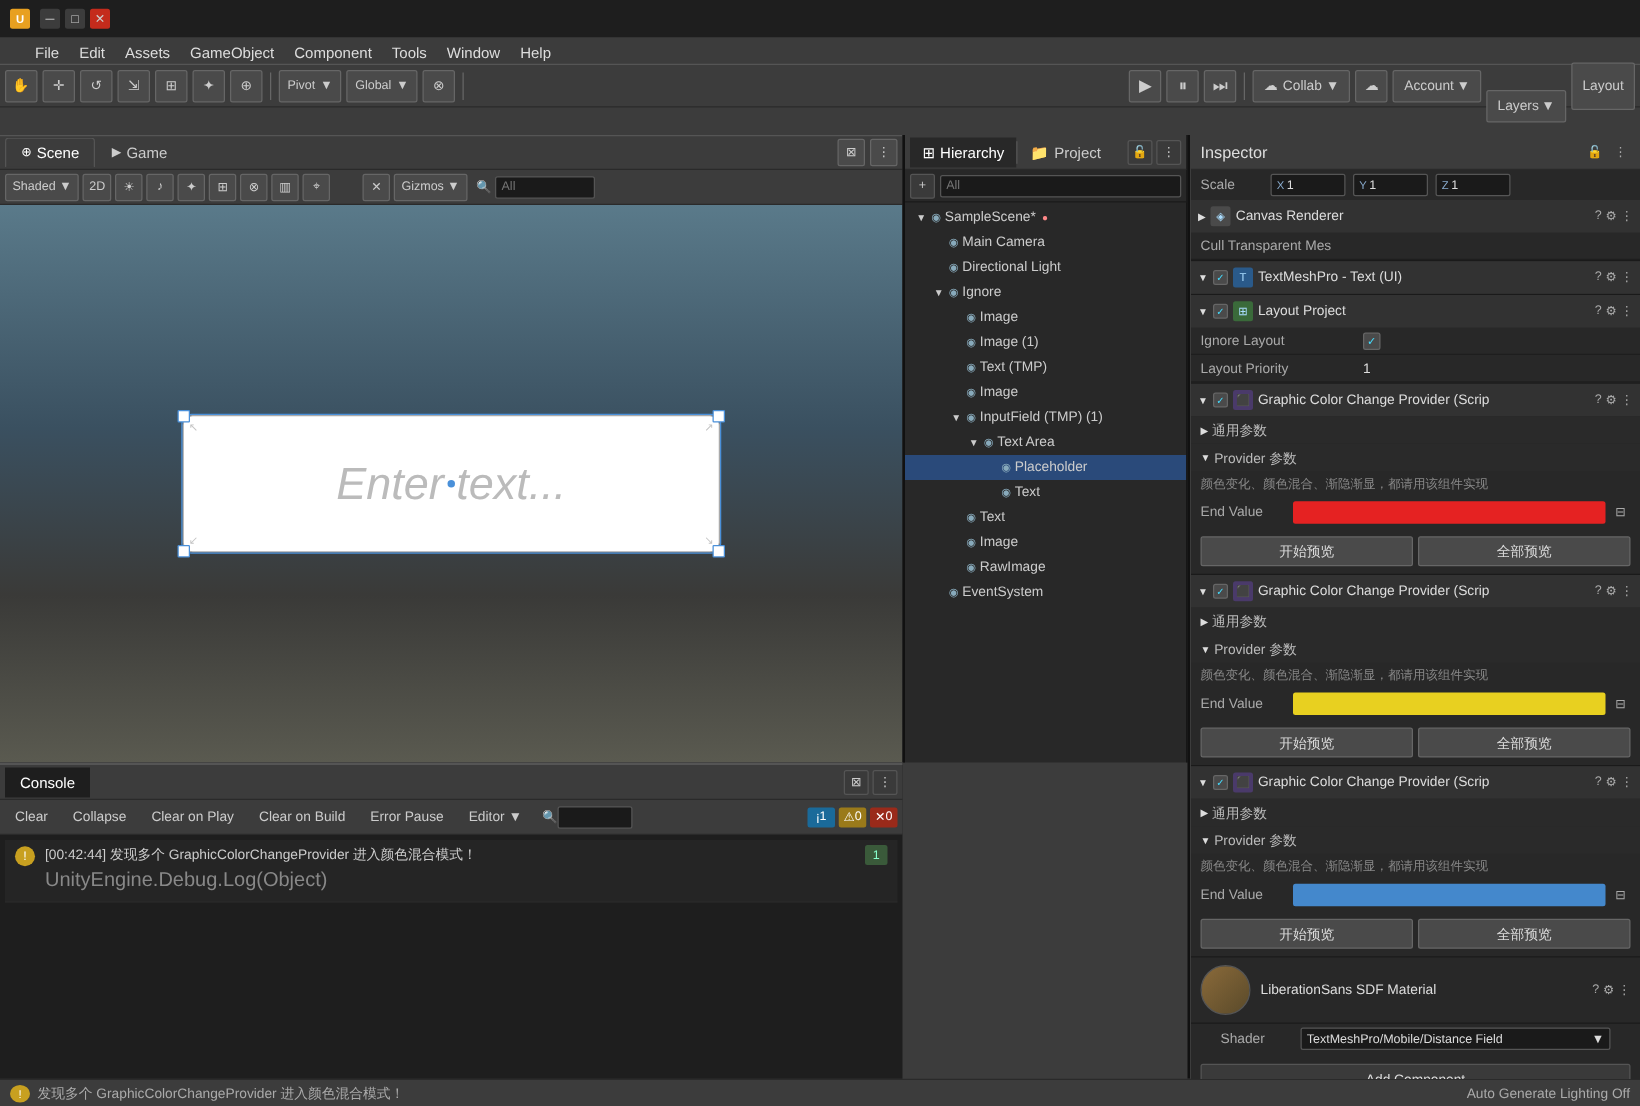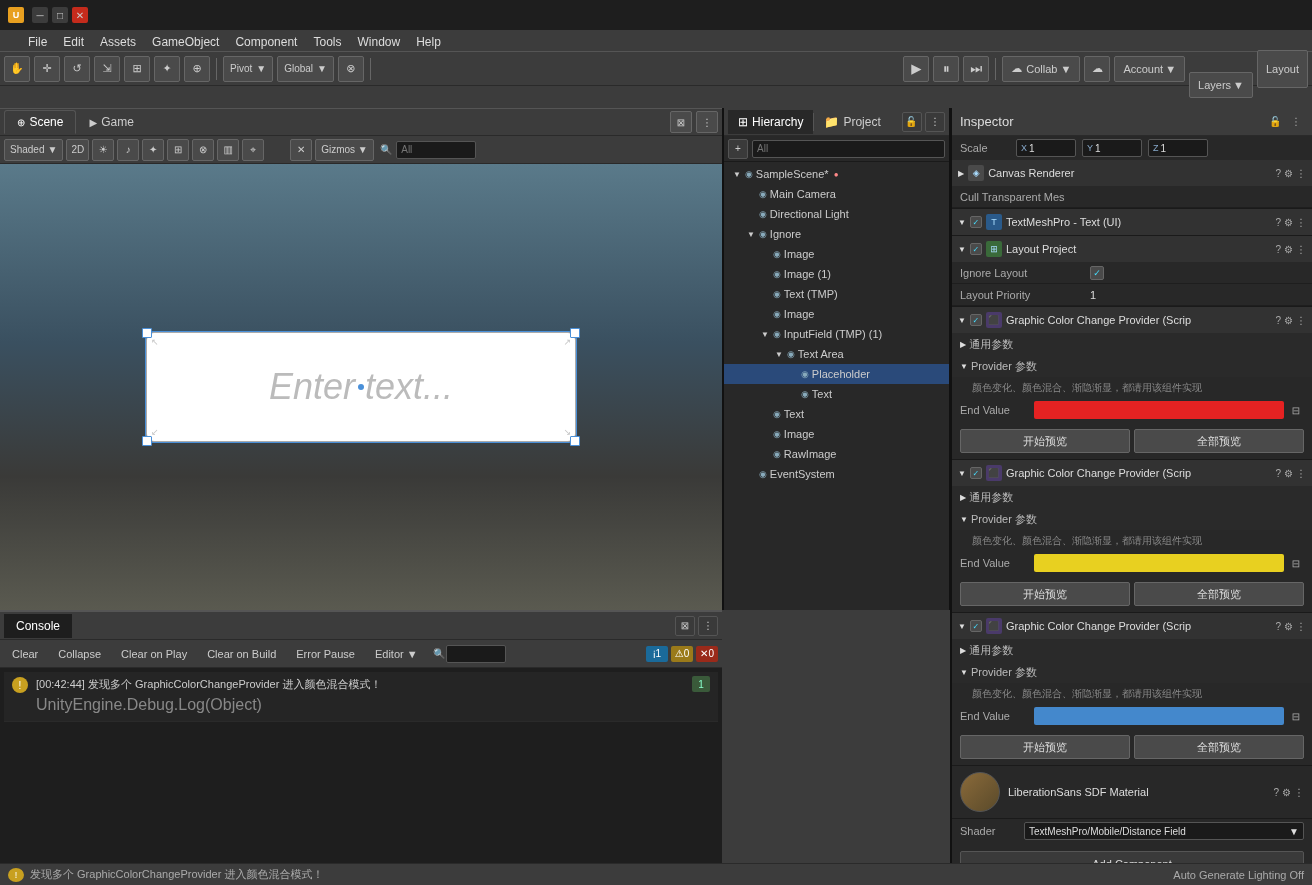--- a/index.html
+++ b/index.html
@@ -98,31 +98,31 @@
     .comp-title { flex: 1; font-size: 11px; color: #ddd; font-weight: 500; }
     .comp-btns { display: flex; gap: 3px; }
     .comp-btn { font-size: 10px; color: #aaa; cursor: pointer; }
     .inspector-field { display: flex; align-items: center; padding: 3px 8px; min-height: 22px; border-bottom: 1px solid #1e1e1e; }
     .field-label { width: 130px; min-width: 130px; font-size: 11px; color: #aaa; }
     .field-value { flex: 1; font-size: 11px; color: #ddd; }
     .field-check { width: 14px; height: 14px; background: #4a4a4a; border: 1px solid #666; border-radius: 2px; display: flex; align-items: center; justify-content: center; font-size: 9px; color: #4df; cursor: pointer; }
     .sub-section-header { height: 22px; background: #2a2a2a; display: flex; align-items: center; padding: 0 8px; cursor: pointer; gap: 3px; }
     .sub-section-title { font-size: 11px; color: #bbb; font-weight: 500; }
     .provider-section { padding: 4px 8px; }
-    .provider-desc { font-size: 10px; color: #888; margin-bottom: 4px; line-height: 1.4; margin-left: 12px; }
+    .provider-desc { font-size: 10px; color: #888; margin-bottom: 4px; line-height: 1.4; }
     .end-value-row { display: flex; align-items: center; padding: 2px 0; gap: 4px; }
     .end-value-label { font-size: 11px; color: #aaa; width: 70px; }
     .color-bar { height: 18px; flex: 1; border-radius: 2px; cursor: pointer; position: relative; }
     .color-picker-icon { width: 16px; height: 16px; cursor: pointer; color: #aaa; display: flex; align-items: center; justify-content: center; font-size: 10px; }
     .preview-btns { display: flex; gap: 4px; padding: 4px 8px 6px; align-items: flex-end; }
     .preview-btn { flex: 1; height: 24px; background: #4a4a4a; border: 1px solid #666; border-radius: 2px; color: #ddd; cursor: pointer; font-size: 11px; display: flex; align-items: center; justify-content: center; }
     .material-section { display: flex; align-items: center; padding: 6px 8px; gap: 8px; border-bottom: 1px solid #1a1a1a; }
     .material-thumb { width: 40px; height: 40px; background: linear-gradient(135deg, #8a6a3a, #5a4a2a); border-radius: 50%; border: 1px solid #555; }
     .material-name { font-size: 11px; color: #ddd; }
-    .shader-row { display: flex; align-items: center; padding: 3px 8px; gap: 4px; }
+    .shader-row { display: flex; align-items: center; padding: 3px 24px; gap: 4px; }
     .shader-label { font-size: 11px; color: #aaa; width: 60px; }
     .shader-dropdown { flex: 1; height: 18px; background: #1a1a1a; border: 1px solid #555; border-radius: 2px; color: #ddd; font-size: 10px; display: flex; align-items: center; padding: 0 4px; justify-content: space-between; cursor: pointer; }
     .add-component-section { padding: 8px; }
     .add-component-btn { width: 100%; height: 26px; background: #3a3a3a; border: 1px solid #555; border-radius: 2px; color: #ddd; cursor: pointer; font-size: 11px; display: flex; align-items: center; justify-content: center; }
     .triangle { display: inline-block; font-size: 8px; }
     .scale-row { display: flex; align-items: center; padding: 3px 8px; gap: 6px; }
     .scale-label { font-size: 11px; color: #aaa; width: 50px; }
     .scale-field { height: 18px; background: #1a1a1a; border: 1px solid #555; border-radius: 2px; color: #ddd; font-size: 10px; display: flex; align-items: center; padding: 0 4px; gap: 2px; width: 60px; }
     .scale-axis { color: #8ac; font-size: 9px; }
 

